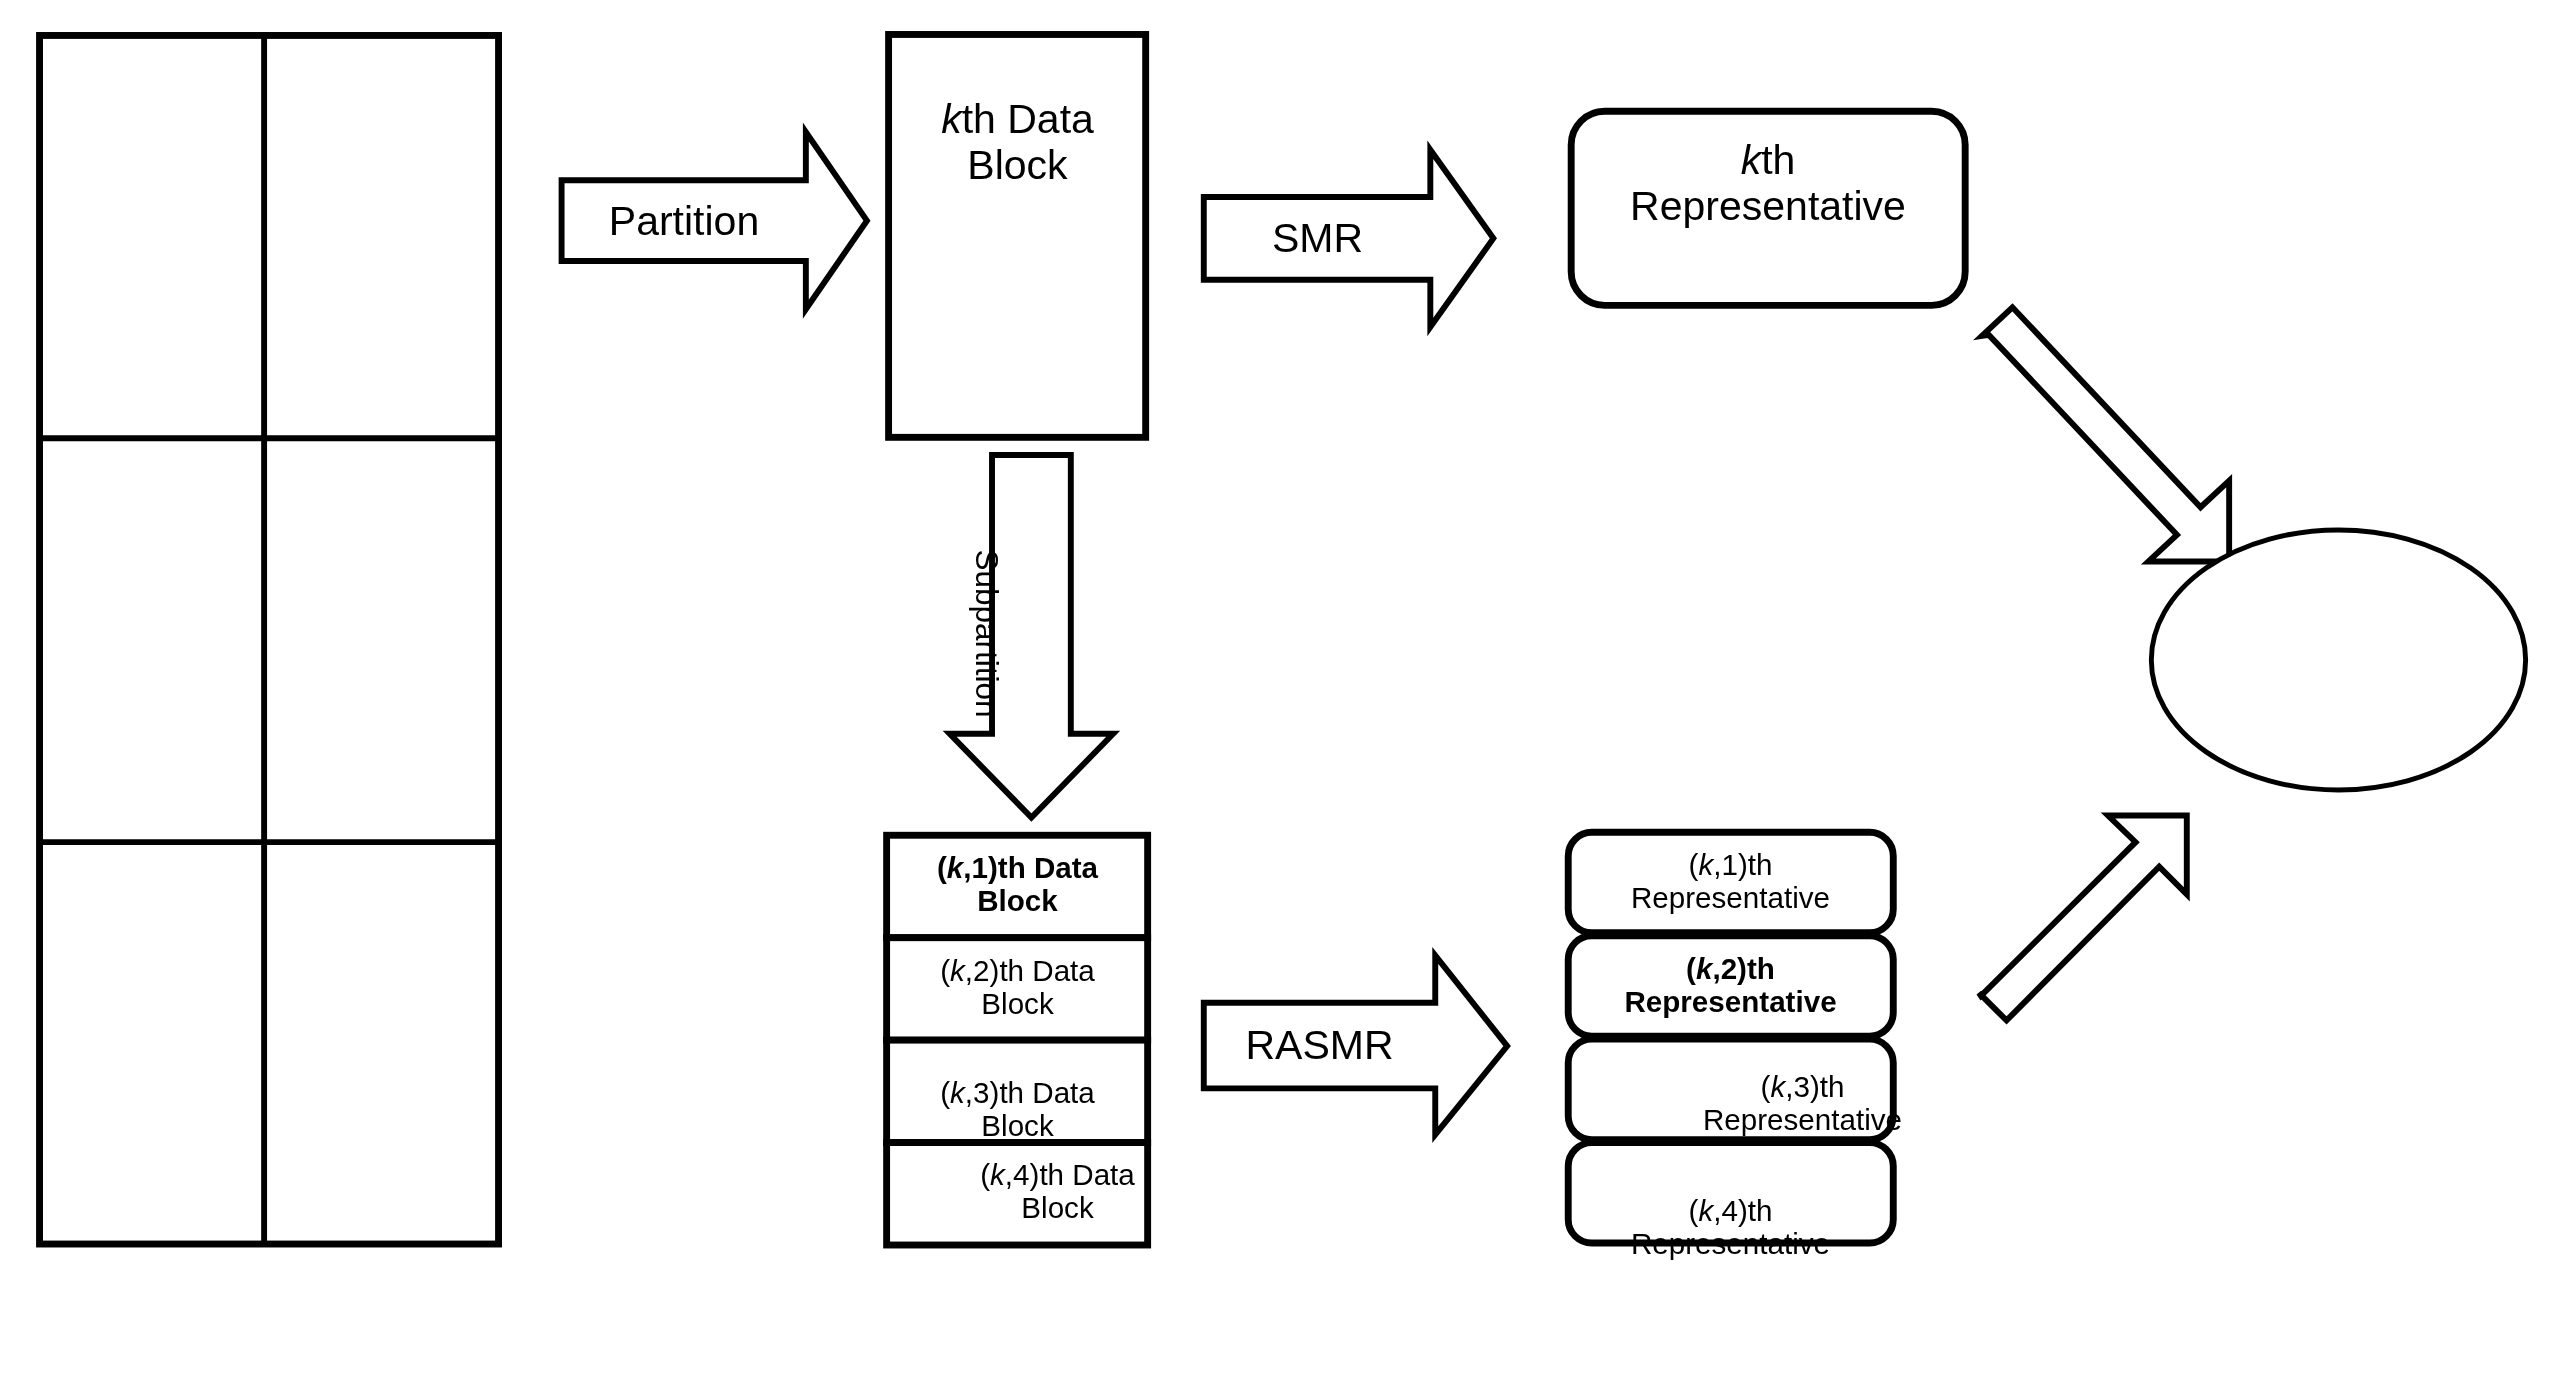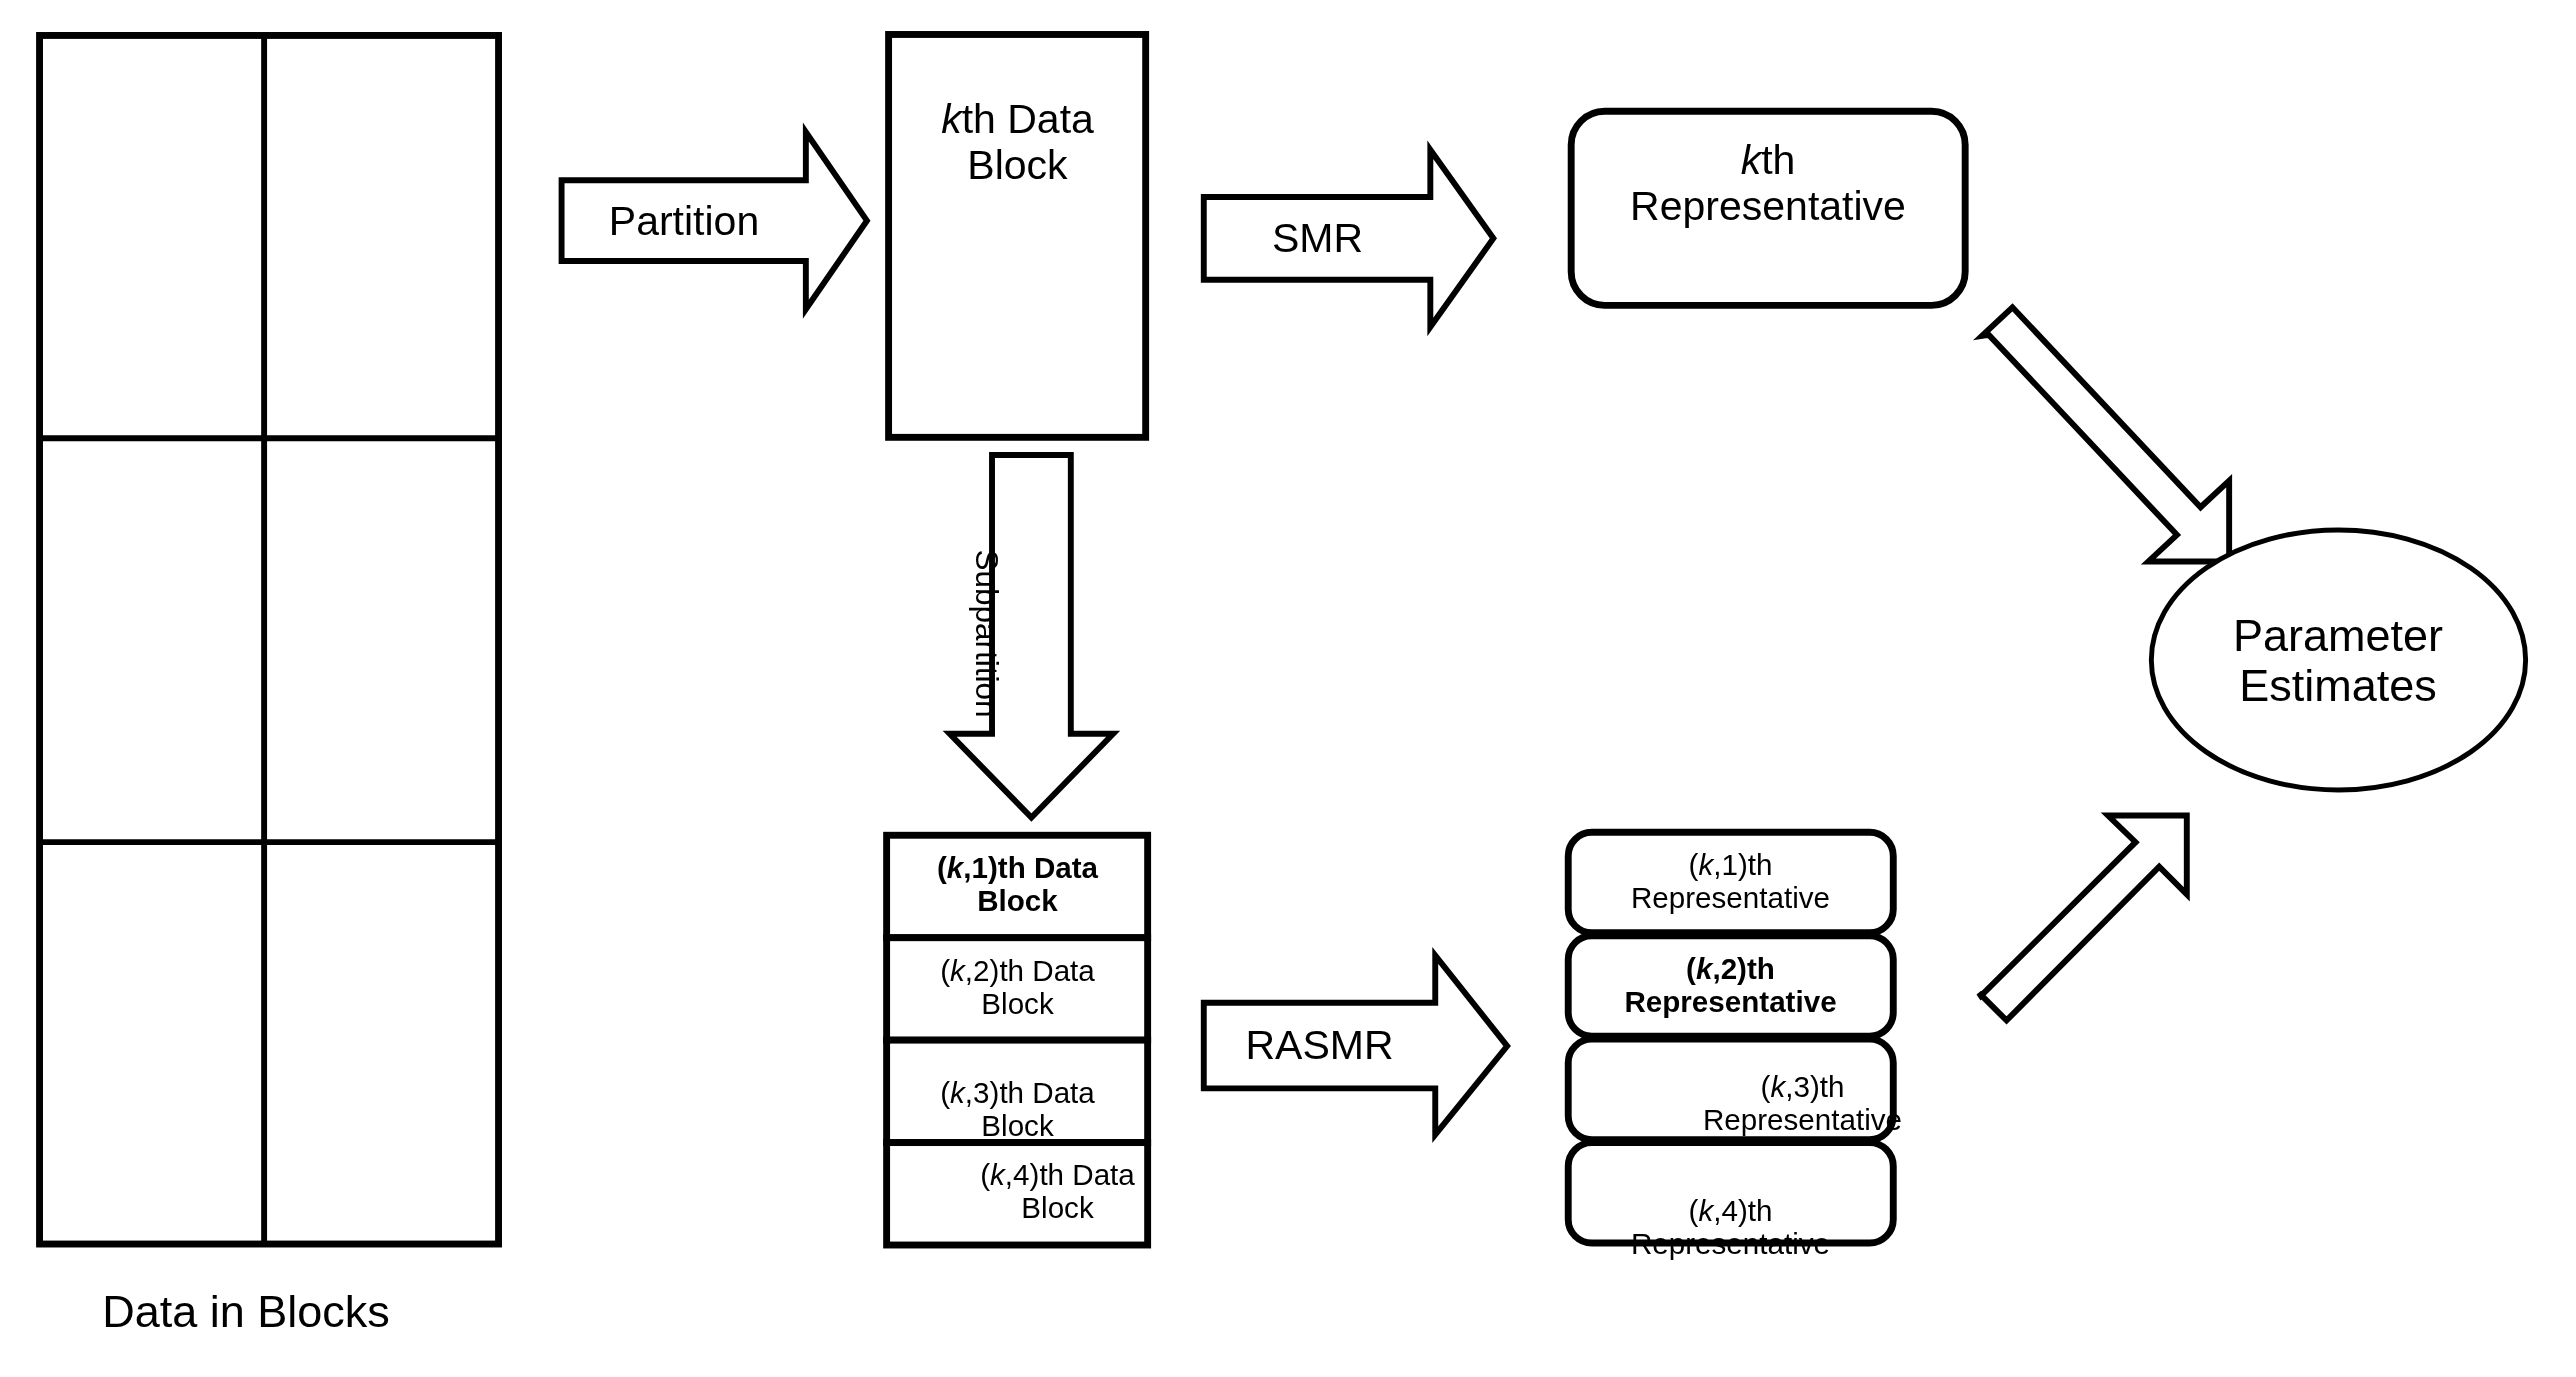--- a/index.html
+++ b/index.html
@@ -123,21 +123,20 @@
     </g>
 
     <g>
       <path class="arrow-outline" d="M 2009 1008 L 2037 1036 L 2192 880 L 2220 908 L 2220 828 L 2140 828 L 2168 855 L 2011 1011 Z"></path>
     </g>
 
     <ellipse cx="2374" cy="670" rx="190" ry="132" class="ellipse-outline"></ellipse>
 
   </svg>
 
-  <div class="lbl lbl-xl" style="left:39px; top:1287px; width:414px;">Data in Blocks</div>
 
   <div class="lbl lbl-lg" style="left:561px; top:199px; width:246px;">Partition</div>
 
   <div class="lbl lbl-lg" style="left:889px; top:97px; width:257px;"><span class="ital">k</span><span>th Data</span><br><span>Block</span></div>
 
   <div class="lbl lbl-lg" style="left:1204px; top:216px; width:227px;">SMR</div>
 
   <div class="lbl lbl-lg" style="left:1571px; top:138px; width:394px;"><span class="ital">k</span><span>th</span><br><span>Representative</span></div>
 
   <div class="rotated-label" style="left:936px; top:615px; width:192px; margin-left:-46px;">Subpartition</div>
@@ -153,16 +152,15 @@
   <div class="lbl lbl-lg" style="left:1204px; top:1023px; width:231px;">RASMR</div>
 
   <div class="lbl lbl-sm" style="left:1568px; top:848px; width:325px;"><span>(</span><span class="ital">k</span><span>,1)th</span><br><span>Representative</span></div>
 
   <div class="lbl lbl-sm" style="left:1568px; top:952px; width:325px;font-weight:bold;"><span>(</span><span class="ital">k</span><span>,2)th</span><br><span>Representative</span></div>
 
   <div class="lbl lbl-sm" style="left:1640px; top:1055px; width:325px;margin-top:15px;"><span>(</span><span class="ital">k</span><span>,3)th</span><br><span>Representative</span></div>
 
   <div class="lbl lbl-sm" style="left:1568px; top:1158px; width:325px;margin-top:36px;"><span>(</span><span class="ital">k</span><span>,4)th</span><br><span>Representative</span></div>
 
-  <div class="lbl lbl-xl" style="left:2151px; top:611px; width:374px;"><span>Parameter</span><br><span>Estimates</span></div>
 
 </div>
 
 
 </body></html>

